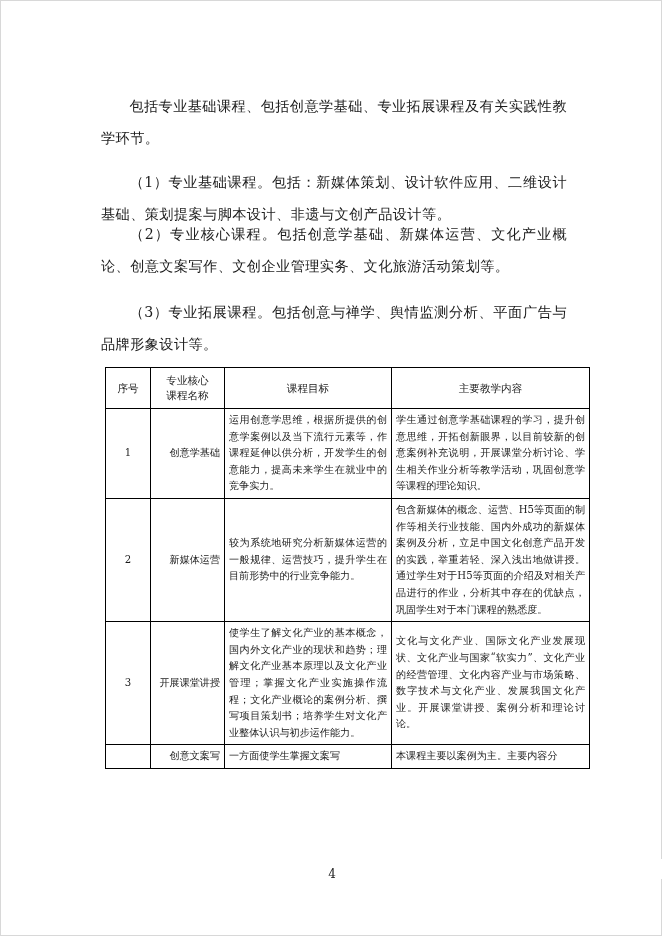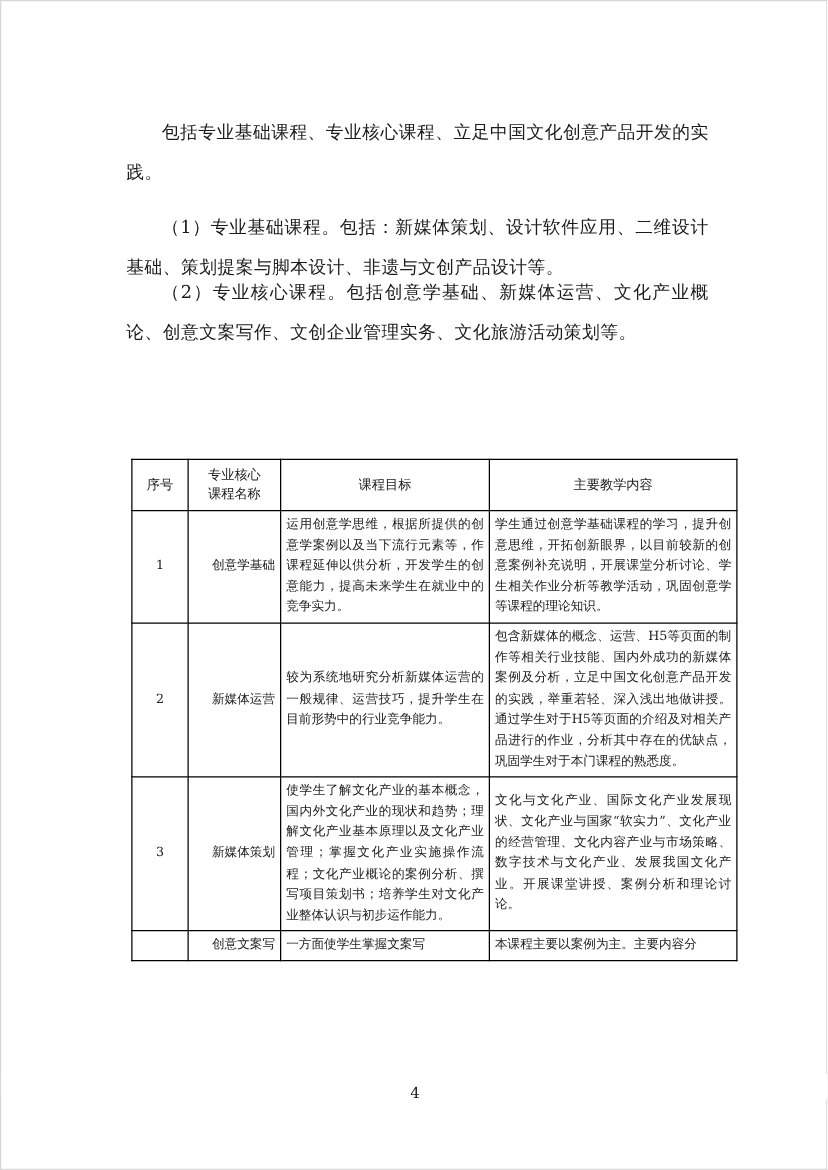--- a/index.html
+++ b/index.html
@@ -100,26 +100,27 @@
     font-size:12px;
     font-family:"DejaVu Serif","Liberation Serif",serif;
     color:#1b1b1b;
   }
 </style>
 </head>
 <body>
 
 <div id="page">
 
-  <p class="body-text indent" id="p1">包括专业基础课程、专业核心课程、立足中国文化创意产品开发的实践。</p>
+  <p class="body-text indent" id="p1">包括专业基础课程、包括创意学基础、专业拓展课程及有关实践性教学环节。</p>
 
   <p class="body-text indent" id="p2">（1）专业基础课程。包括：新媒体策划、设计软件应用、二维设计基础、策划提案与脚本设计、非遗与文创产品设计等。</p>
 
   <p class="body-text indent" id="p3">（2）专业核心课程。包括创意学基础、新媒体运营、文化产业概论、创意文案写作、文创企业管理实务、文化旅游活动策划等。</p>
 
+  <p class="body-text indent" id="p4">（3）专业拓展课程。包括创意与禅学、舆情监测分析、平面广告与品牌形象设计等。</p>
 
 
   <table id="course-table">
     <thead>
       <tr>
         <th class="c-no">序号</th>
         <th class="c-name">
           <span>专业核心</span><br>
           <span>课程名称</span>
         </th>
@@ -143,21 +144,21 @@
         <td class="c-name namecell">新媒体运营</td>
         <td class="c-goal">
           <span class="celltext">较为系统地研究分析新媒体运营的一般规律、运营技巧，提升学生在目前形势中的行业竞争能力。</span>
         </td>
         <td class="c-content">
           <span class="celltext">包含新媒体的概念、运营、H5等页面的制作等相关行业技能、国内外成功的新媒体案例及分析，立足中国文化创意产品开发的实践，举重若轻、深入浅出地做讲授。通过学生对于H5等页面的介绍及对相关产品进行的作业，分析其中存在的优缺点，巩固学生对于本门课程的熟悉度。</span>
         </td>
       </tr>
       <tr>
         <td class="c-no">3</td>
-        <td class="c-name namecell">新媒体策划</td>
+        <td class="c-name namecell">开展课堂讲授</td>
         <td class="c-goal">
           <span class="celltext">使学生了解文化产业的基本概念，国内外文化产业的现状和趋势；理解文化产业基本原理以及文化产业管理；掌握文化产业实施操作流程；文化产业概论的案例分析、撰写项目策划书；培养学生对文化产业整体认识与初步运作能力。</span>
         </td>
         <td class="c-content">
           <span class="celltext">文化与文化产业、国际文化产业发展现状、文化产业与国家“软实力”、文化产业的经营管理、文化内容产业与市场策略、数字技术与文化产业、发展我国文化产业。开展课堂讲授、案例分析和理论讨论。</span>
         </td>
       </tr>
       <tr class="clip-row">
         <td class="c-no"></td>
         <td class="c-name namecell">创意文案写</td>

